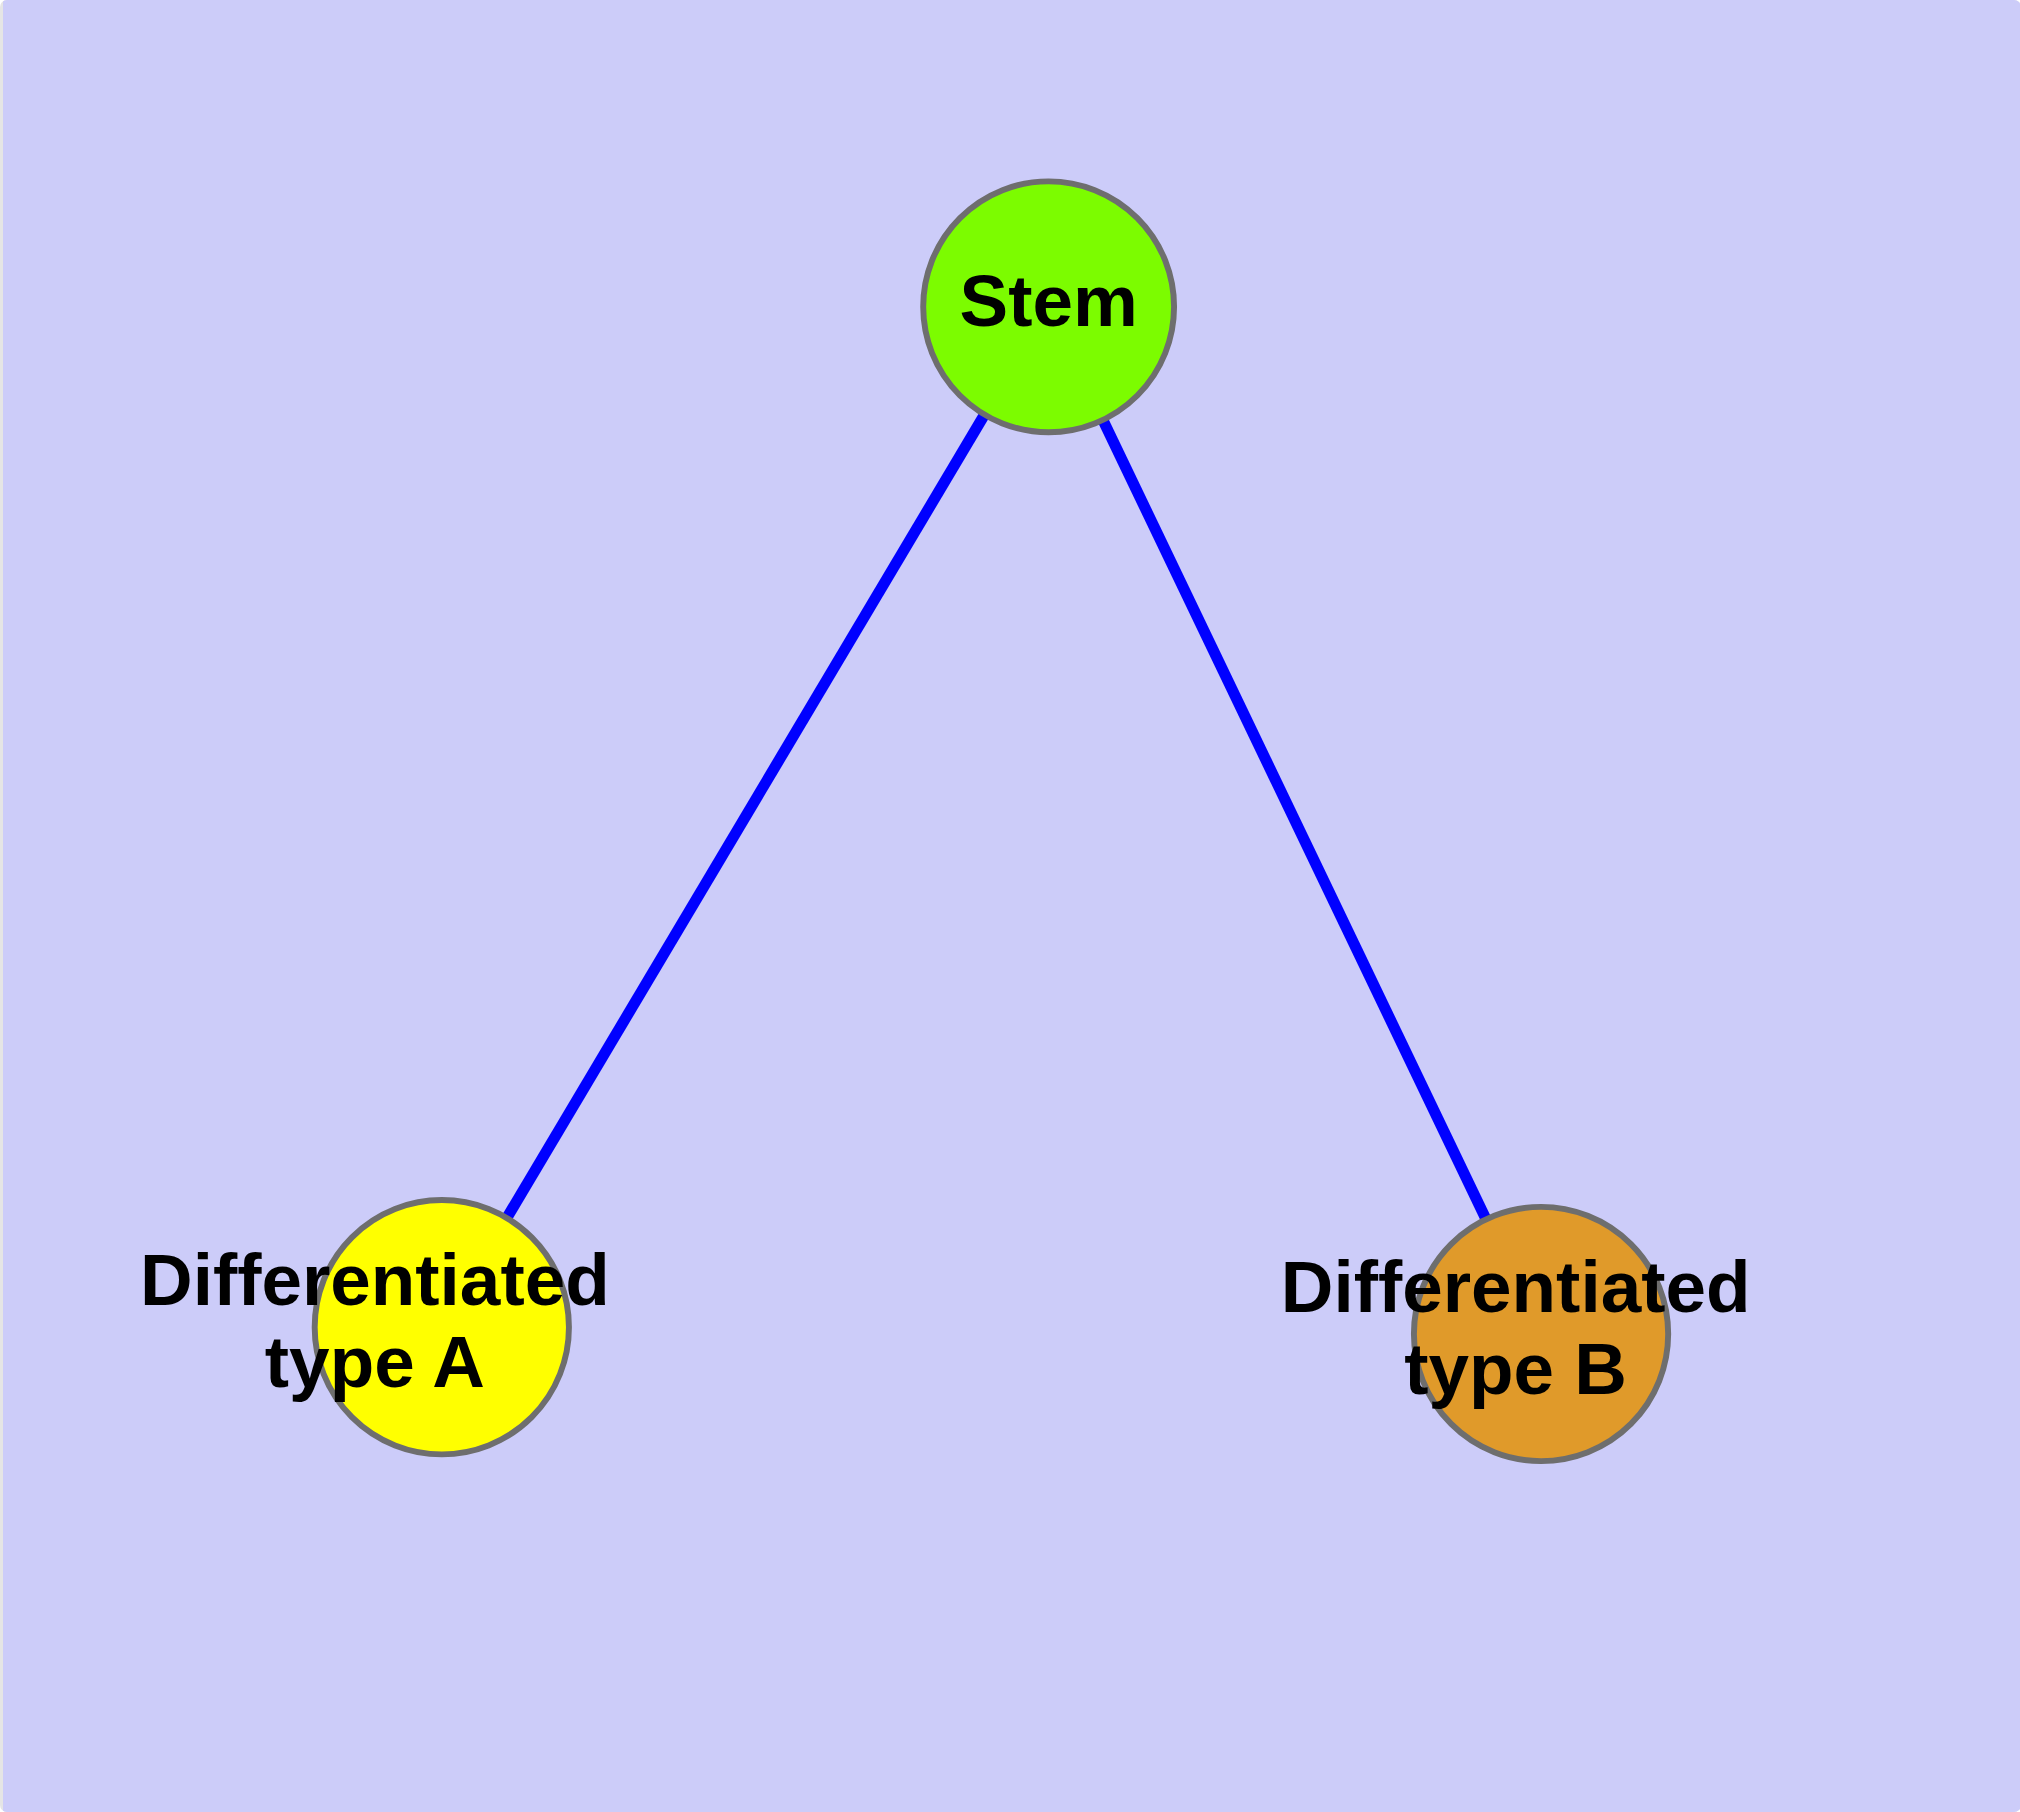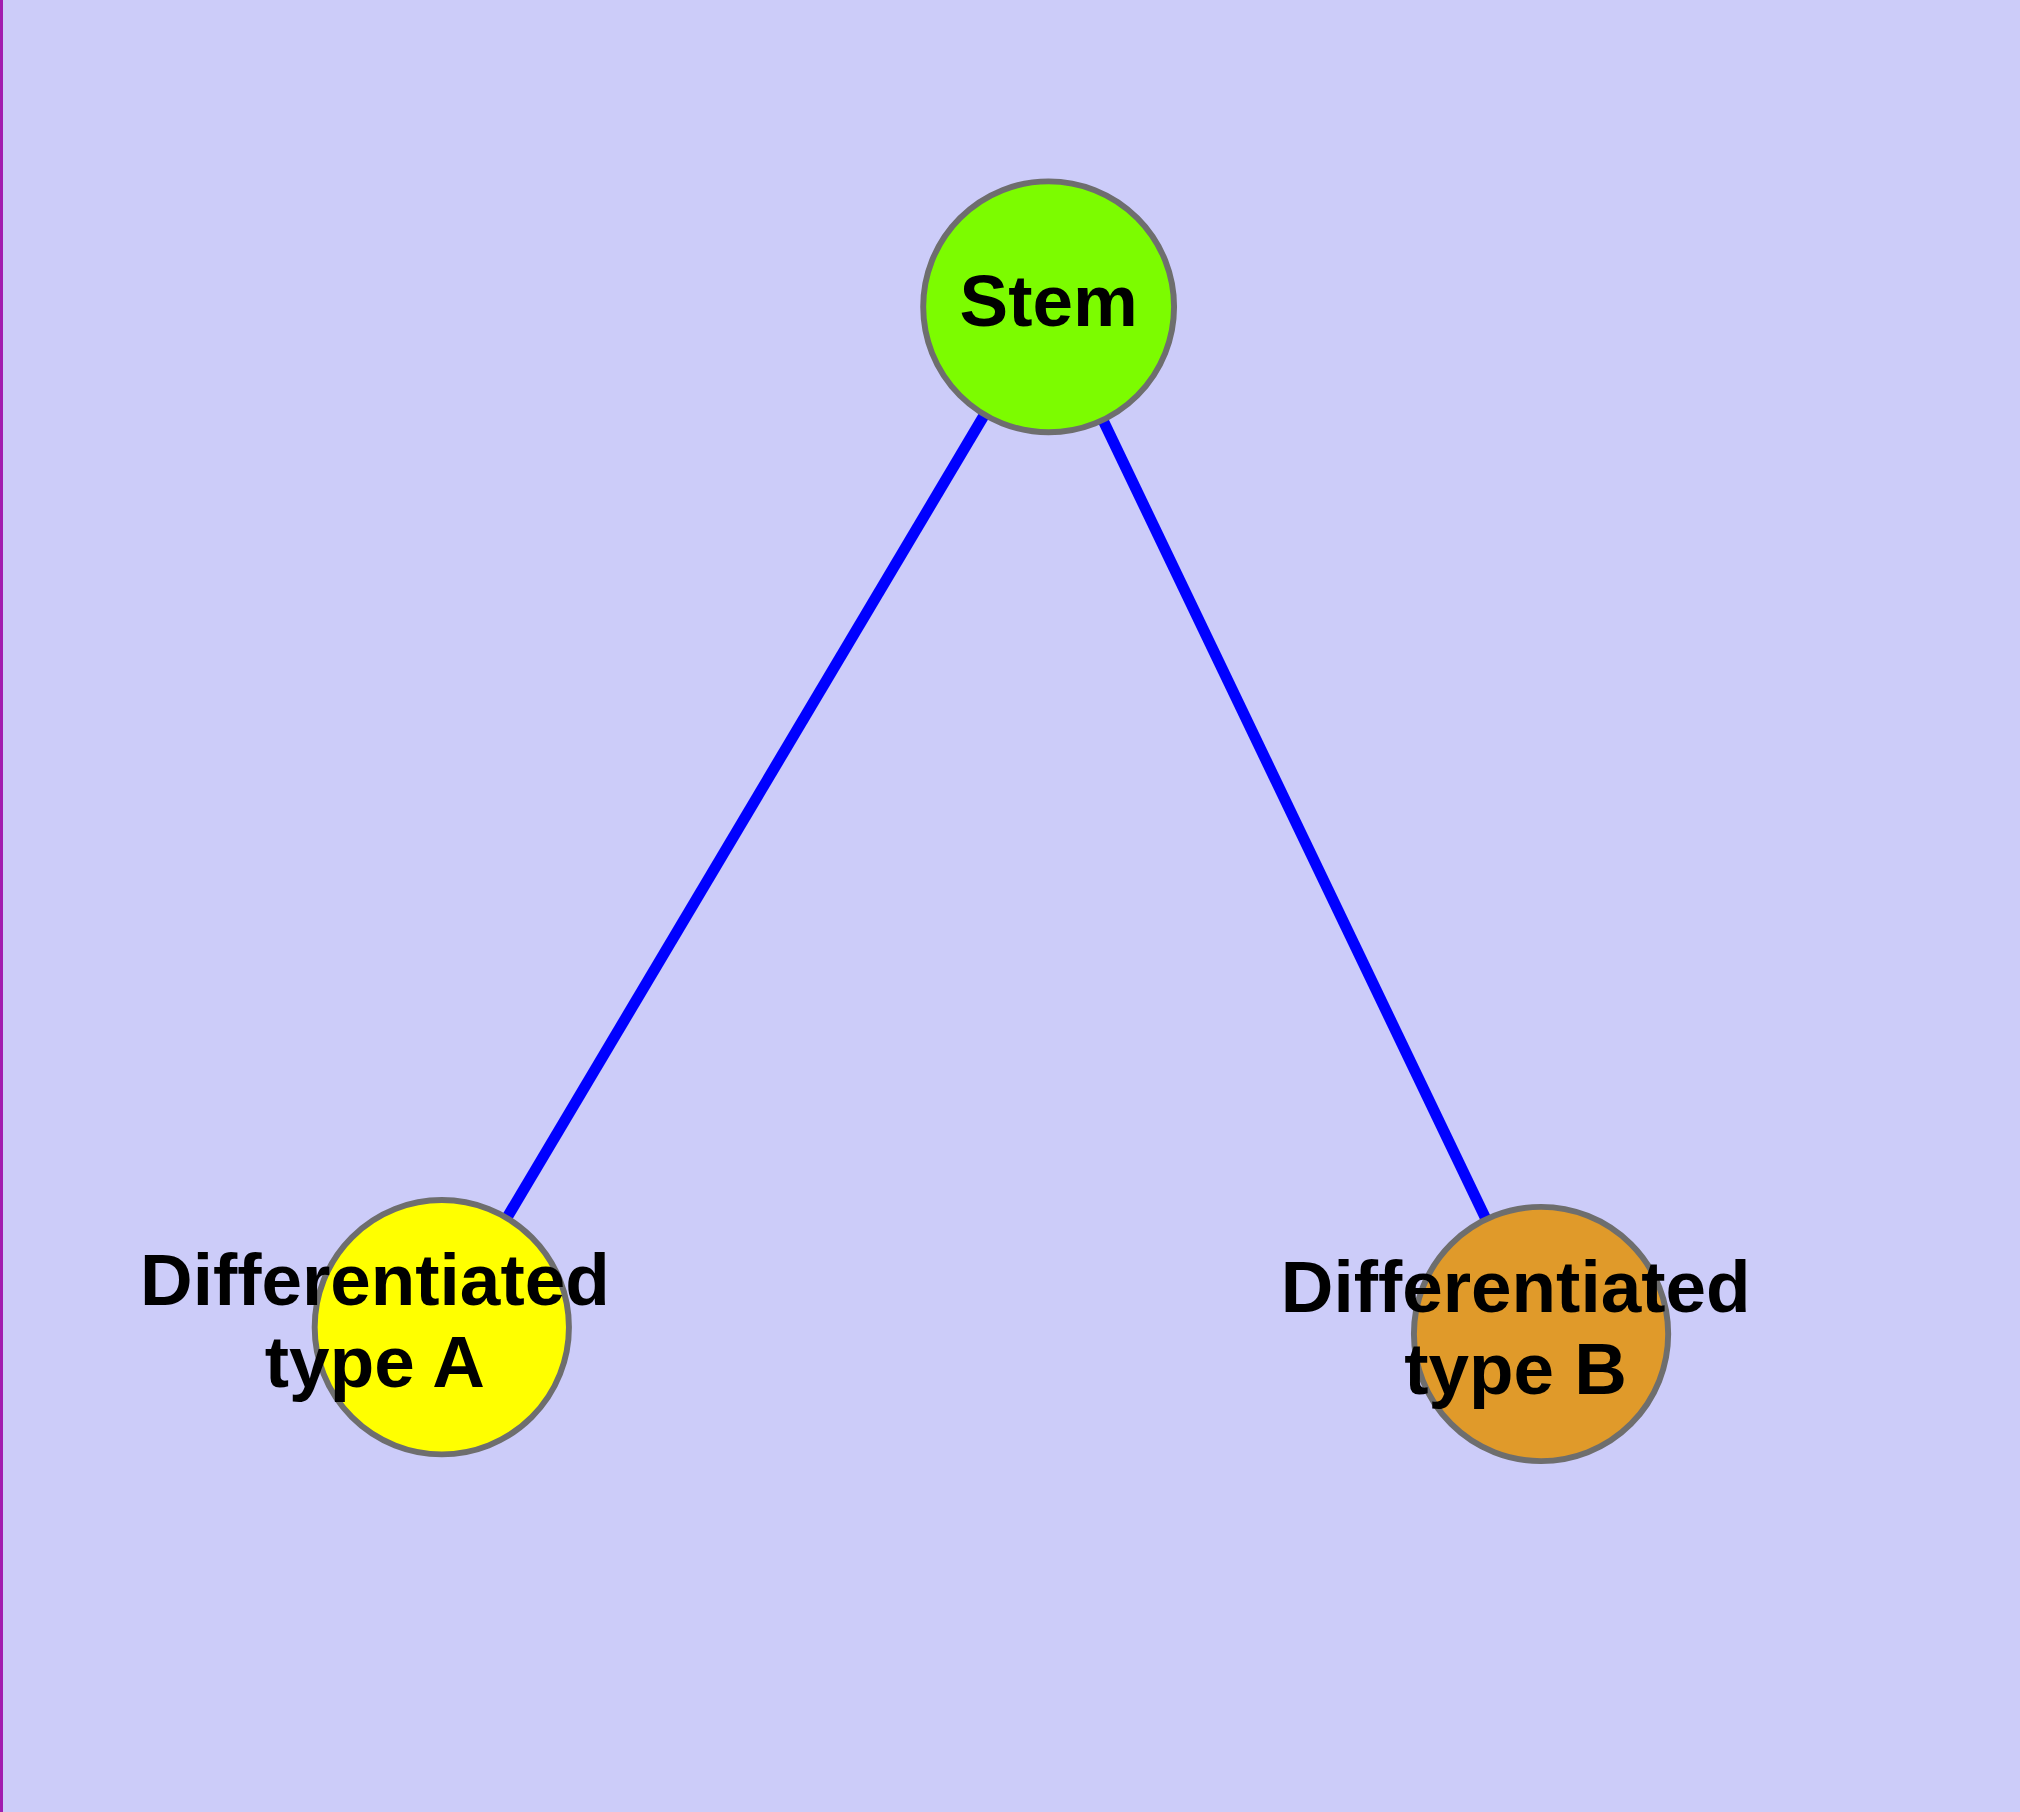--- a/index.html
+++ b/index.html
@@ -45,21 +45,21 @@
     font-family: "Liberation Sans", sans-serif;
     font-weight: bold;
     fill: #000000;
     paint-order: normal;
     dominant-baseline: middle;
   }
 </style>
 </head>
 <body>
 
-<div id="canvas" style="background: #a21caf;">
+<div id="canvas" style="background: #e5e5e5; border-radius: 7px;">
   <div id="plot-bg" style="background: rgb(204, 204, 249);"></div>
 
   <svg id="graph" viewBox="0 0 2384 2138" xmlns="http://www.w3.org/2000/svg">
     <g id="edges-layer">
         <line x1="1162.3746682774474" y1="487.4872896563592" x2="596.6475965406696" y2="1438.7937063757454" class="edge-line" stroke="#0000ff" stroke-width="13"></line>
         <line x1="1300.111631054193" y1="493.6545556586608" x2="1754.0238260546537" y2="1440.541957277522" class="edge-line" stroke="#0000ff" stroke-width="13"></line>
       </g>
     <g id="nodes-layer">
         <circle cx="1237" cy="362" r="148" fill="#7cfc00" class="node-circle" stroke="#6e6e6e" stroke-width="7"></circle>
         <circle cx="521" cy="1566" r="150" fill="#ffff00" class="node-circle" stroke="#6e6e6e" stroke-width="7"></circle>

